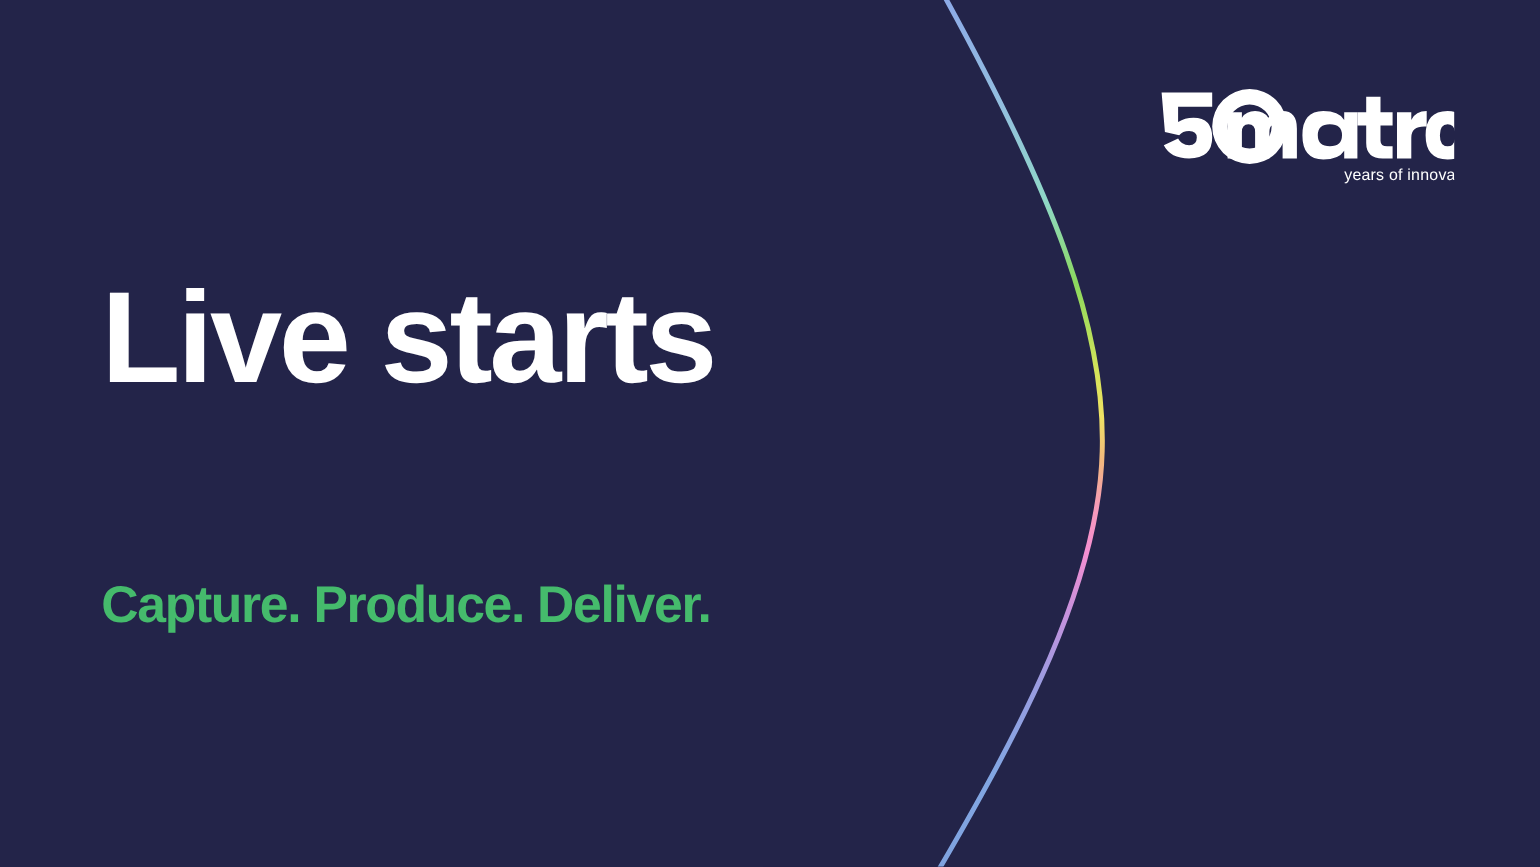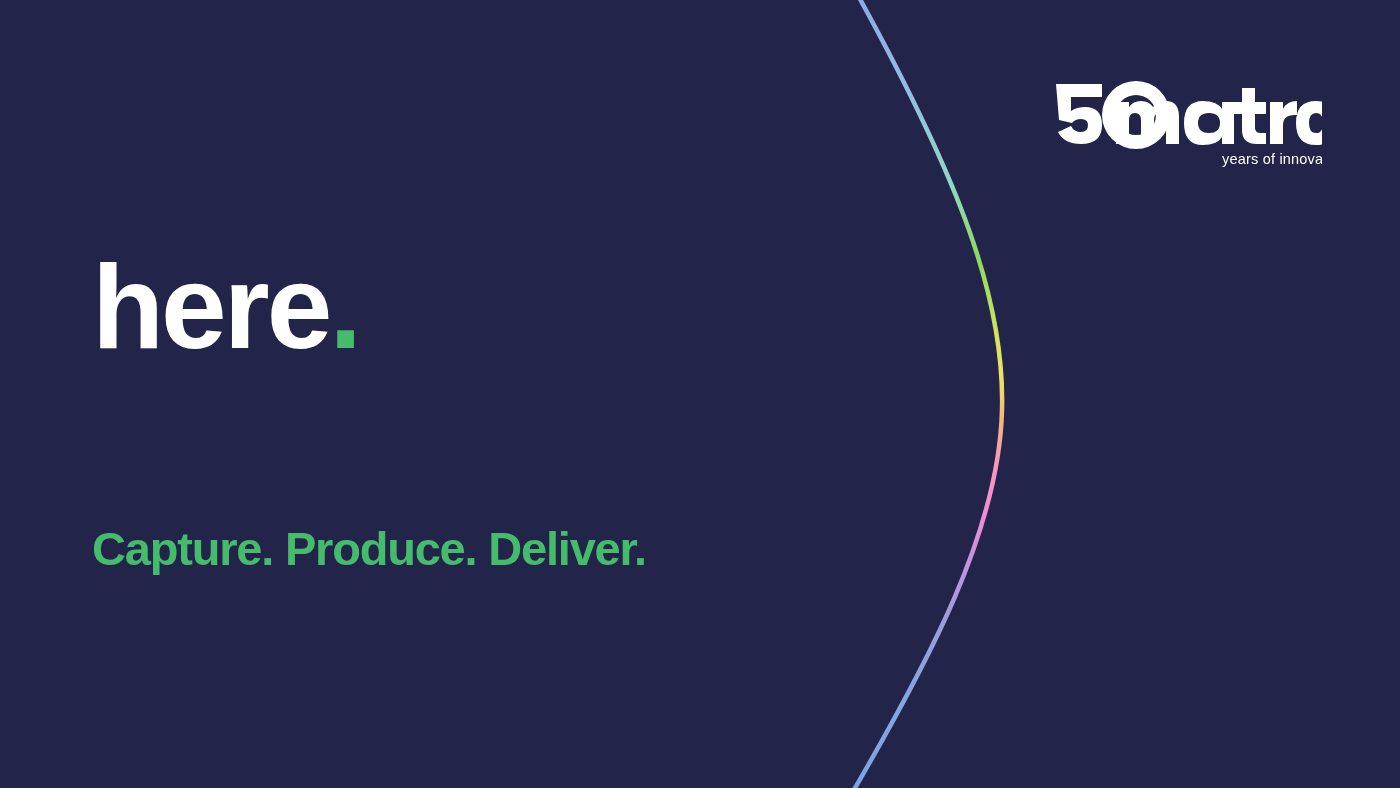--- a/index.html
+++ b/index.html
@@ -108,21 +108,21 @@
           <stop offset="1.00" stop-color="#7FA3E0"></stop>
         </linearGradient>
       </defs>
       <path d="M 855 -10 C 960 180, 1005 300, 1002 410 C 999 530, 930 660, 848 800" fill="none" stroke="url(#arcGrad)" stroke-width="4.5" stroke-linecap="round"></path>
     </svg>
   </div>
 
   <div class="content">
 
     <h1 class="headline">
-      <span class="headline-line"><span>here</span><span class="headline-dot">.</span></span>
+      <span class="headline-line">Live starts</span>
     </h1>
 
     <div class="subhead">Capture. Produce. Deliver.</div>
 
   </div>
 
   <div class="logo">
     <svg viewBox="0 0 268 92">
       <g fill="#FFFFFF">
 

